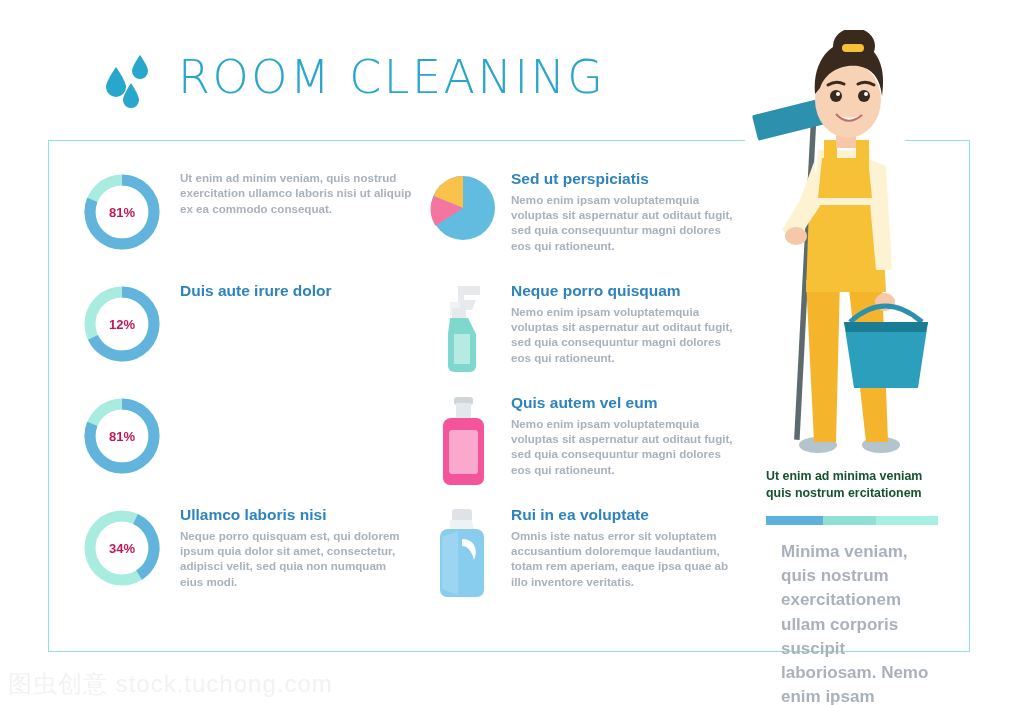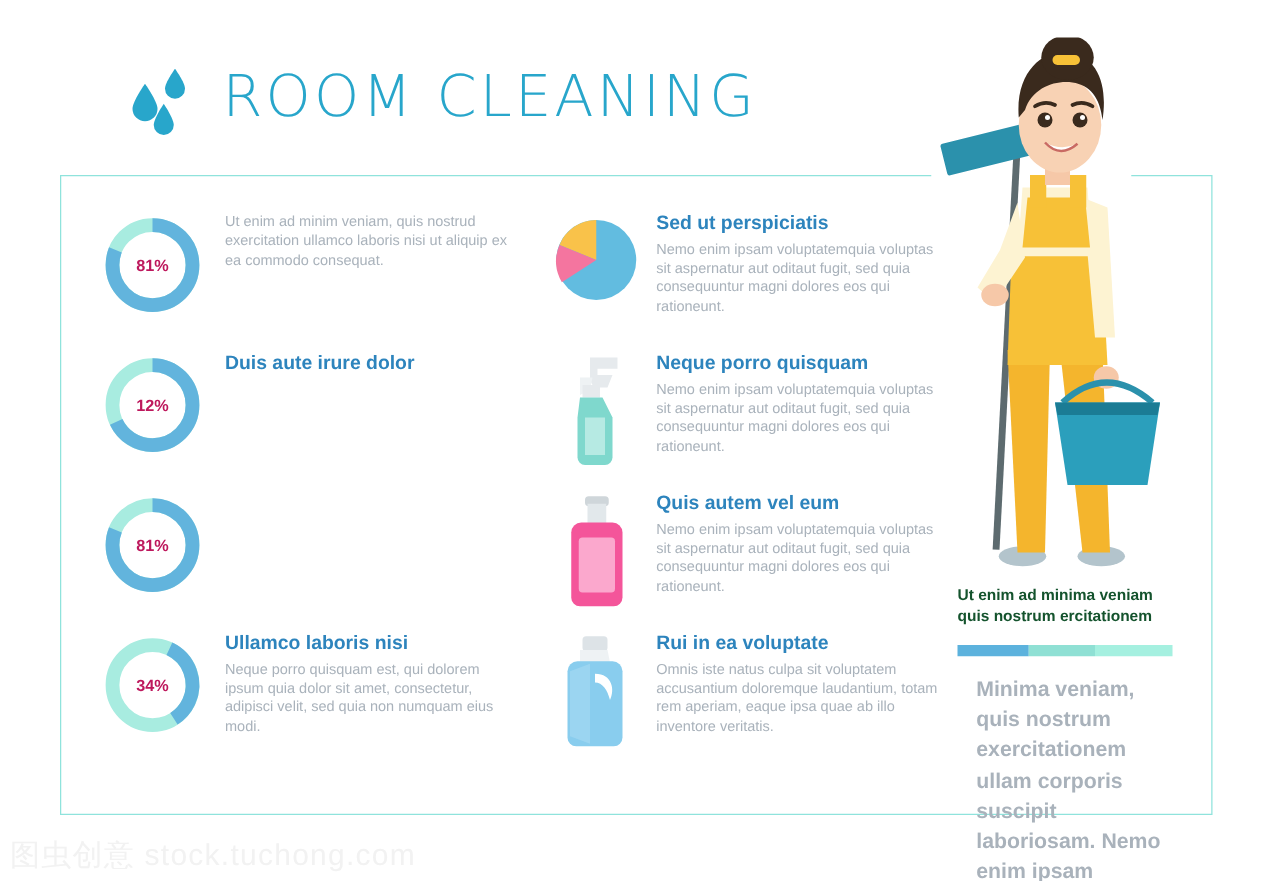--- a/index.html
+++ b/index.html
@@ -34,36 +34,36 @@
   }
   
   #frame-mask{
     position:absolute;left:745px;top:132px;
     width:160px;height:22px;background:#ffffff;
   }
 
   
   .col{position:absolute;top:170px;}
   #col-left{left:80px;width:330px;}
-  #col-mid{left:435px;width:330px;}
+  #col-mid{left:421px;width:330px;}
 
   .item{position:relative;height:112px;}
   .item .media{
     position:absolute;left:0;top:0;
     width:84px;height:92px;
     display:flex;align-items:flex-start;justify-content:center;
   }
   .item .body{position:absolute;left:100px;top:0;width:232px;}
   #col-mid .item .body{left:90px;width:226px;}
   .item-title{
     font-size:15.5px;font-weight:bold;color:#2d84bd;
     margin:0 0 4px 0;line-height:1.15;white-space:nowrap;
   }
   .item-desc{
-    font-size:11.6px;color:#a9b2bb;line-height:1.32;margin:0;
+    font-size:11.6px;color:#a9b2bb;line-height:1.32;margin:0;font-weight:bold;
   }
 
   
   .donut-wrap{position:relative;width:84px;height:84px;}
   .donut-val{
     position:absolute;left:0;top:0;width:84px;height:84px;
     display:flex;align-items:center;justify-content:center;
     font-size:13px;font-weight:bold;color:#be185d;
   }
 
@@ -221,21 +221,21 @@
         <svg width="70" height="96" viewBox="0 0 70 96">
           <rect x="24" y="3" width="20" height="12" rx="3" fill="#dde3e7"></rect>
           <path d="M22 14 L44 14 L46 24 L22 24 Z" fill="#eef2f4"></path>
           <path d="M20 23 L48 23 a8 8 0 0 1 8 8 L56 84 a7 7 0 0 1 -7 7 L19 91 a7 7 0 0 1 -7 -7 L12 31 a8 8 0 0 1 8 -8 Z" fill="#89cdee"></path>
           <path d="M14 31 L30 25 L30 89 L14 83 Z" fill="#a6daf3" opacity="0.6"></path>
           <path d="M34 33 C48 33 50 46 46 54 C44 46 40 40 34 40 Z" fill="#ffffff"></path>
         </svg>
       </div>
       <div class="body">
         <p class="item-title">Rui in ea voluptate</p>
-        <p class="item-desc">Omnis iste natus culpa sit voluptatem accusantium doloremque laudantium, totam rem aperiam, eaque ipsa quae ab illo inventore veritatis.</p>
+        <p class="item-desc">Omnis iste natus error sit voluptatem accusantium doloremque laudantium, totam rem aperiam, eaque ipsa quae ab illo inventore veritatis.</p>
       </div>
     </div>
   </div>
 
   <div id="illustration">
     <svg width="215" height="430" viewBox="0 0 215 430">
 
       <rect x="63" y="80" width="5.5" height="330" fill="#5d6b6f" transform="rotate(3 66 240)"></rect>
 
       <g transform="rotate(-14 60 88)">

